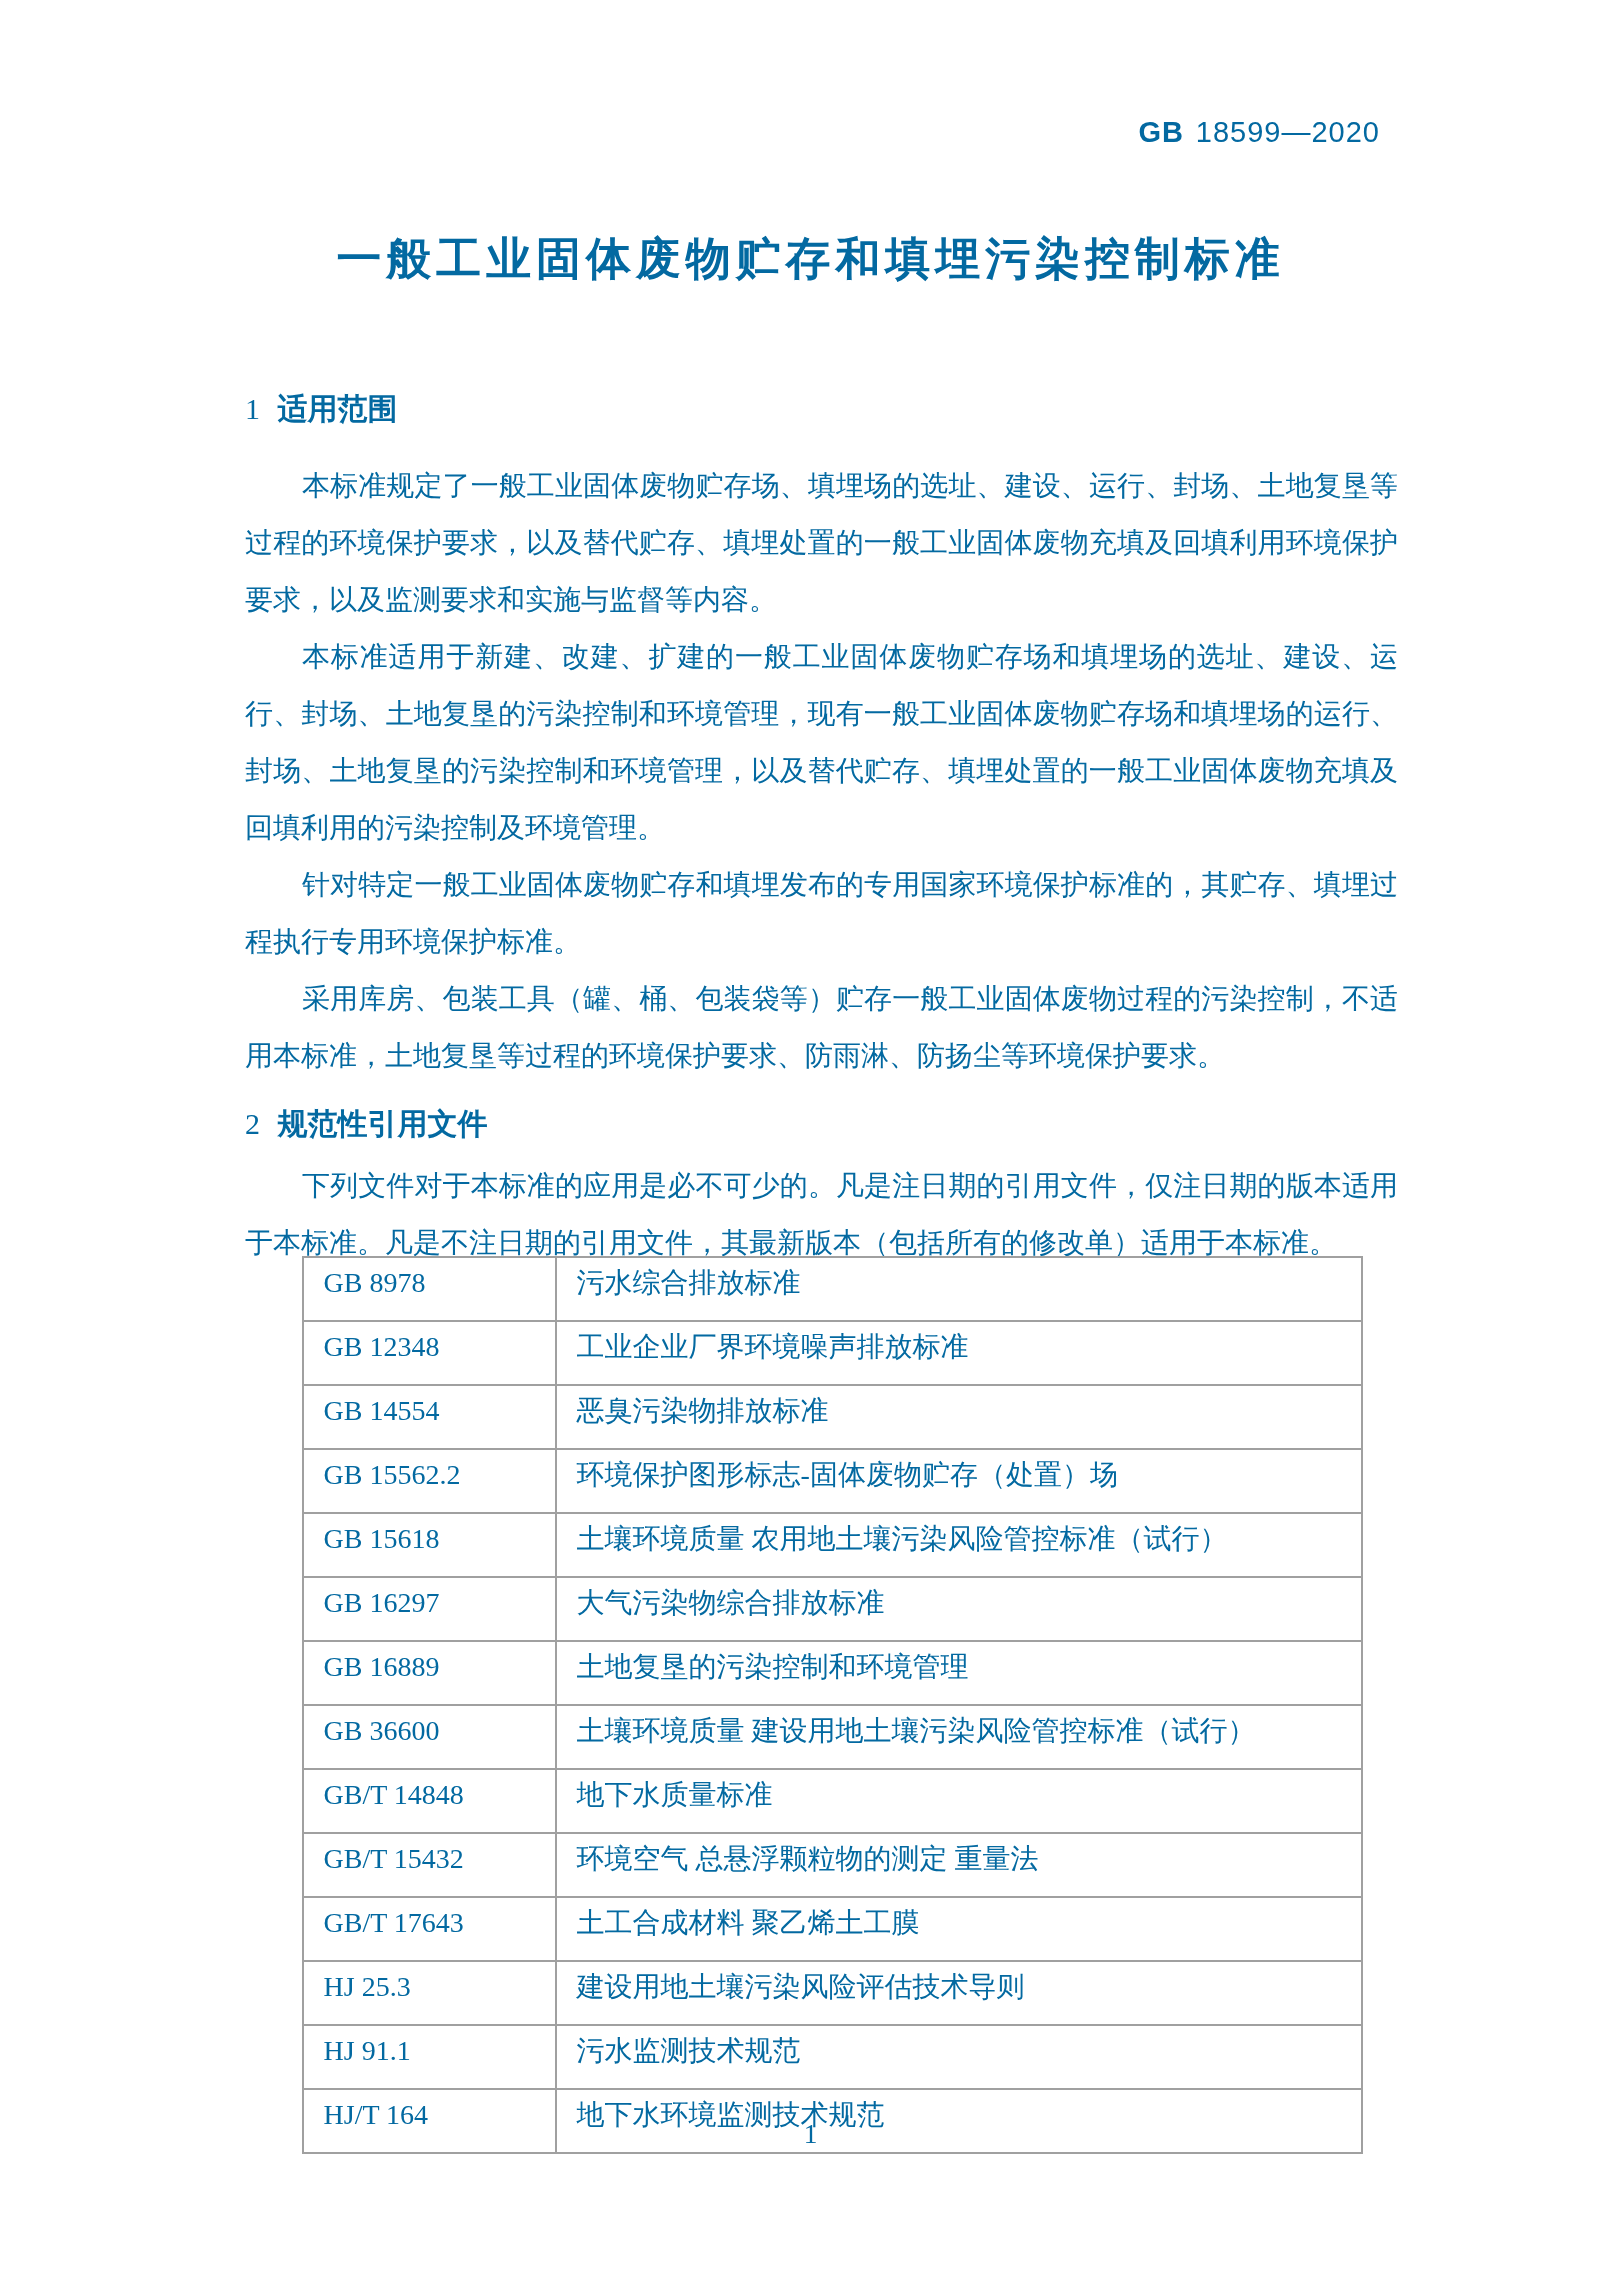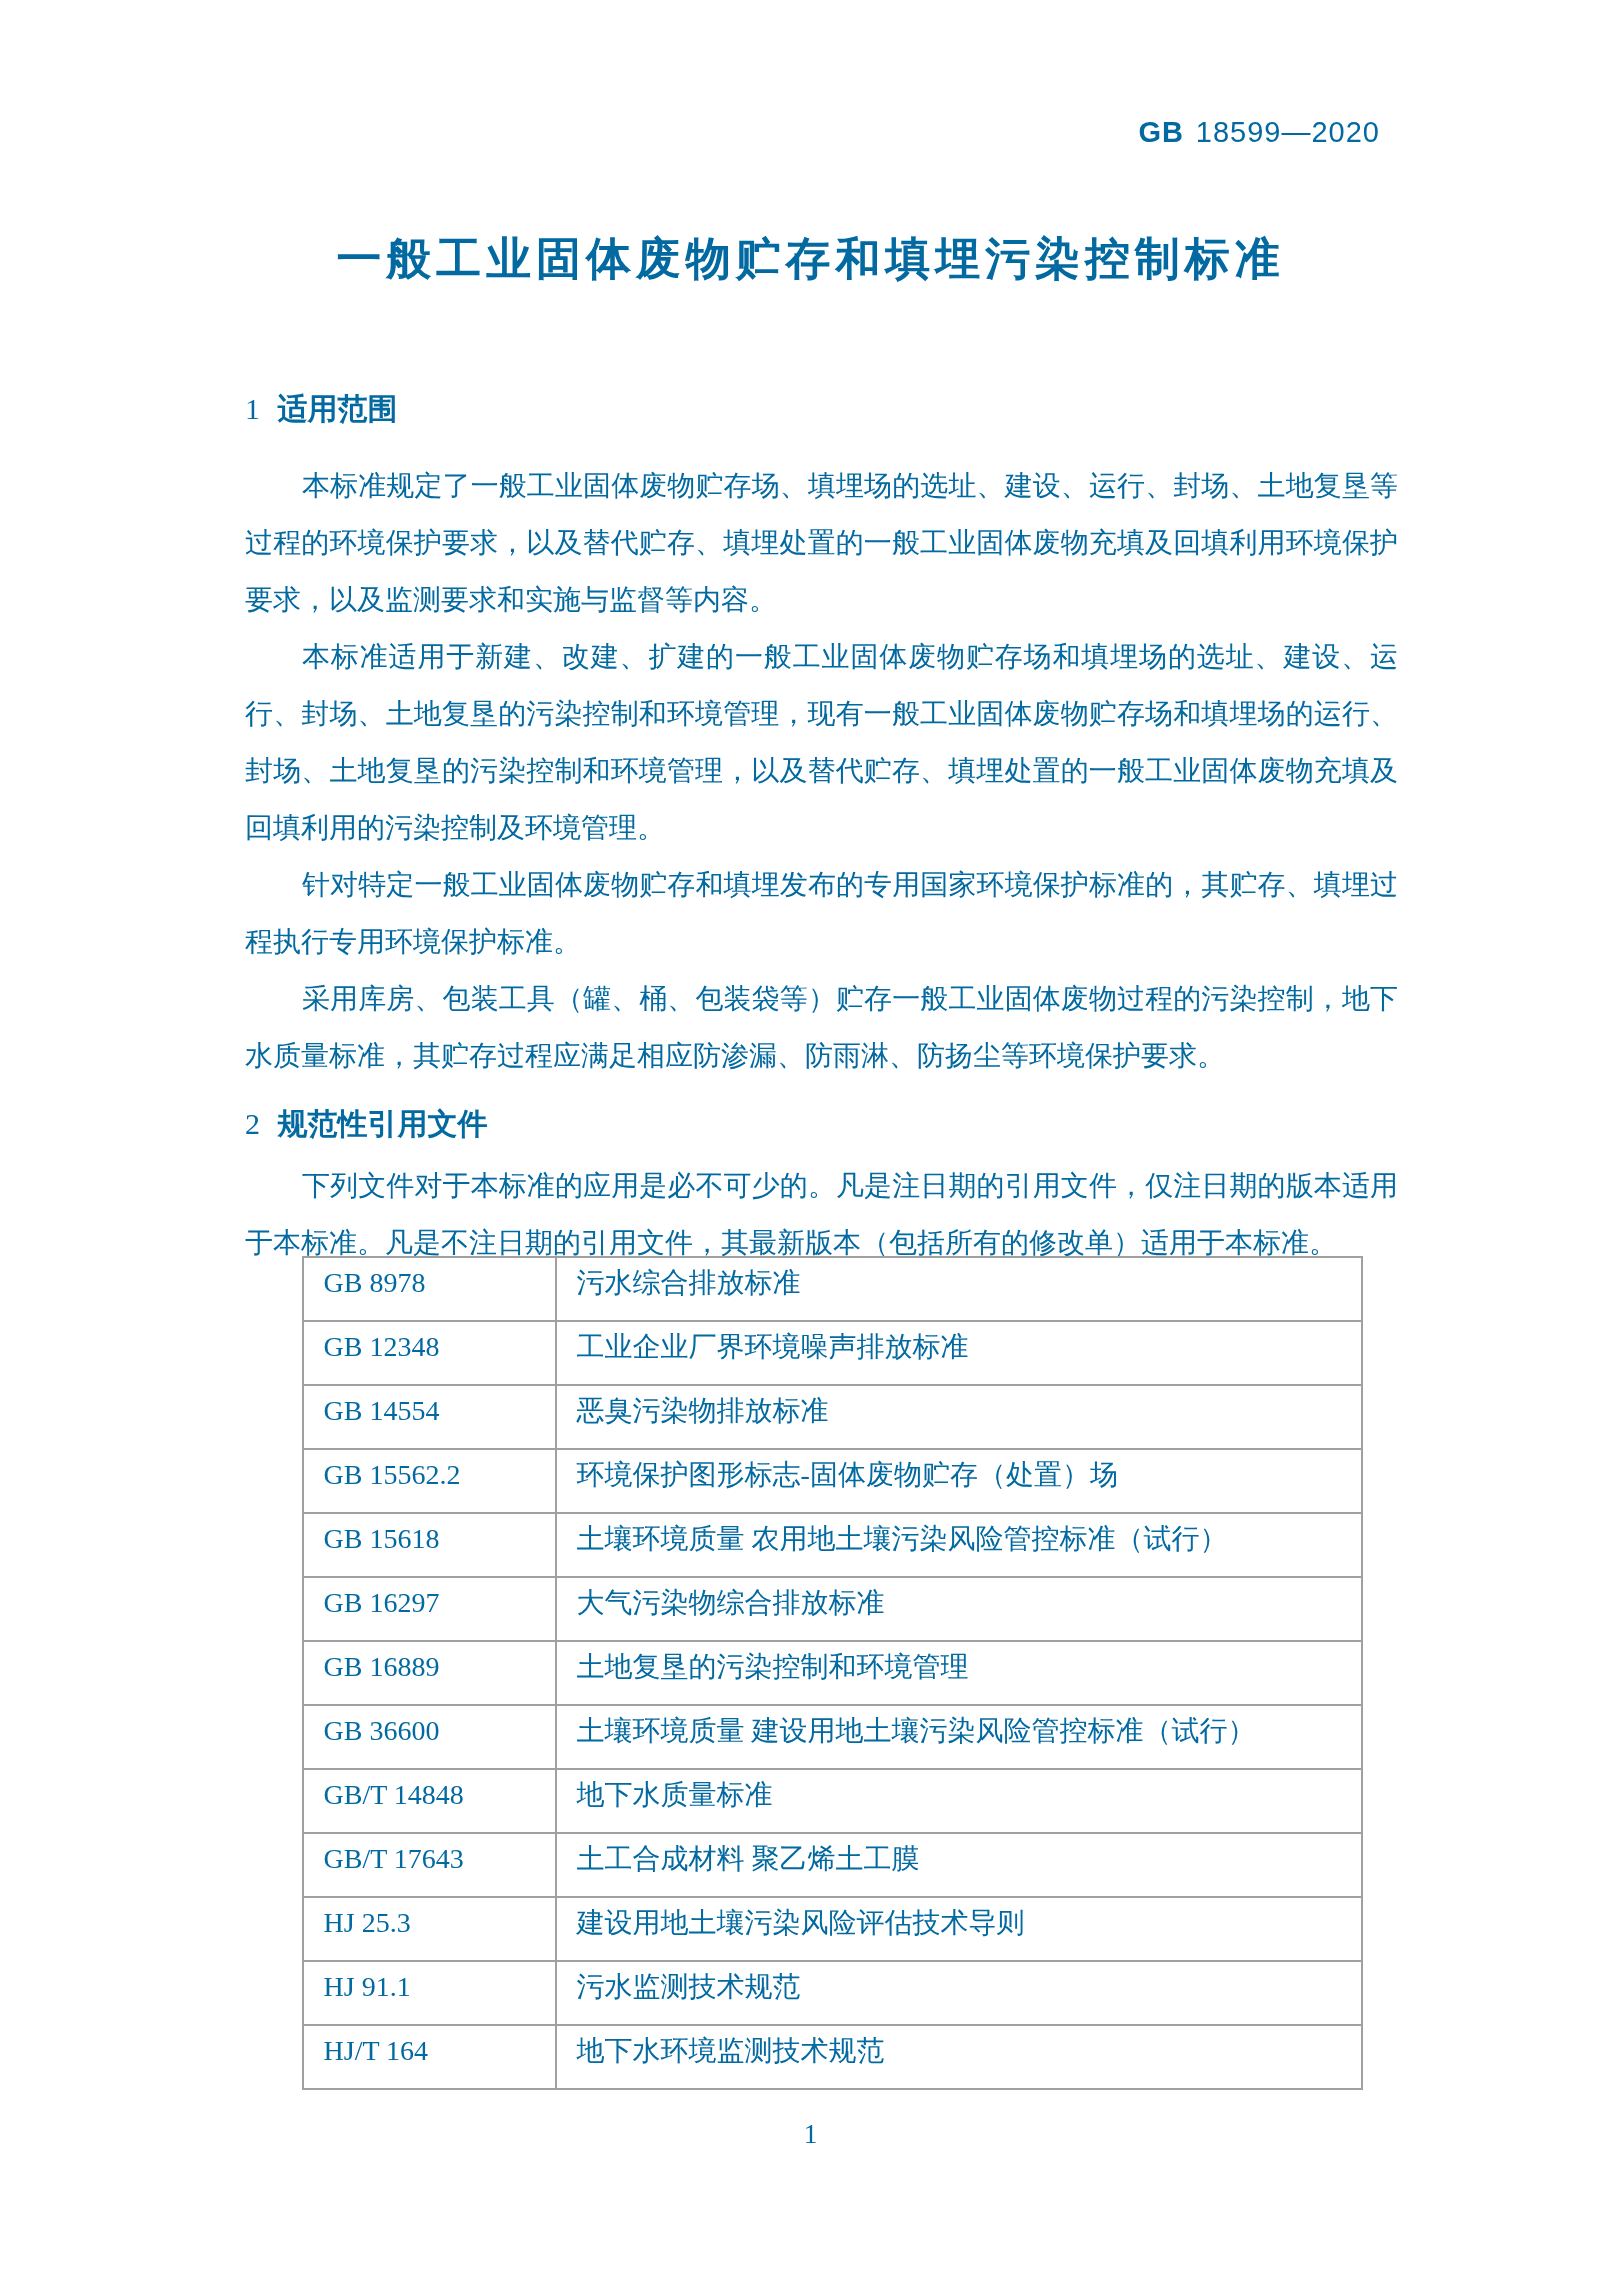--- a/index.html
+++ b/index.html
@@ -104,21 +104,21 @@
   <div class="doc-title">一般工业固体废物贮存和填埋污染控制标准</div>
 
   <div class="abs-block section-heading" id="sec1-heading">
     <span class="sec-num">1</span><span>适用范围</span>
   </div>
 
   <div class="abs-block" id="sec1-body">
     <p class="body-par">本标准规定了一般工业固体废物贮存场、填埋场的选址、建设、运行、封场、土地复垦等过程的环境保护要求，以及替代贮存、填埋处置的一般工业固体废物充填及回填利用环境保护要求，以及监测要求和实施与监督等内容。</p>
     <p class="body-par">本标准适用于新建、改建、扩建的一般工业固体废物贮存场和填埋场的选址、建设、运行、封场、土地复垦的污染控制和环境管理，现有一般工业固体废物贮存场和填埋场的运行、封场、土地复垦的污染控制和环境管理，以及替代贮存、填埋处置的一般工业固体废物充填及回填利用的污染控制及环境管理。</p>
     <p class="body-par">针对特定一般工业固体废物贮存和填埋发布的专用国家环境保护标准的，其贮存、填埋过程执行专用环境保护标准。</p>
-    <p class="body-par">采用库房、包装工具（罐、桶、包装袋等）贮存一般工业固体废物过程的污染控制，地下水质量标准，其贮存过程应满足相应防渗漏、防雨淋、防扬尘等环境保护要求。</p>
+    <p class="body-par">采用库房、包装工具（罐、桶、包装袋等）贮存一般工业固体废物过程的污染控制，不适用本标准，土地复垦等过程的环境保护要求、防雨淋、防扬尘等环境保护要求。</p>
   </div>
 
   <div class="abs-block section-heading" id="sec2-heading">
     <span class="sec-num">2</span><span>规范性引用文件</span>
   </div>
 
   <div class="abs-block" id="sec2-body">
     <p class="body-par">下列文件对于本标准的应用是必不可少的。凡是注日期的引用文件，仅注日期的版本适用于本标准。凡是不注日期的引用文件，其最新版本（包括所有的修改单）适用于本标准。</p>
   </div>
 
@@ -158,20 +158,24 @@
       </tr>
       <tr>
         <td>GB 36600</td>
         <td>土壤环境质量 建设用地土壤污染风险管控标准（试行）</td>
       </tr>
       <tr>
         <td>GB/T 14848</td>
         <td>地下水质量标准</td>
       </tr>
       <tr>
+        <td>GB/T 15432</td>
+        <td>环境空气 总悬浮颗粒物的测定 重量法</td>
+      </tr>
+      <tr>
         <td>GB/T 17643</td>
         <td>土工合成材料 聚乙烯土工膜</td>
       </tr>
       <tr>
         <td>HJ 25.3</td>
         <td>建设用地土壤污染风险评估技术导则</td>
       </tr>
       <tr>
         <td>HJ 91.1</td>
         <td>污水监测技术规范</td>

